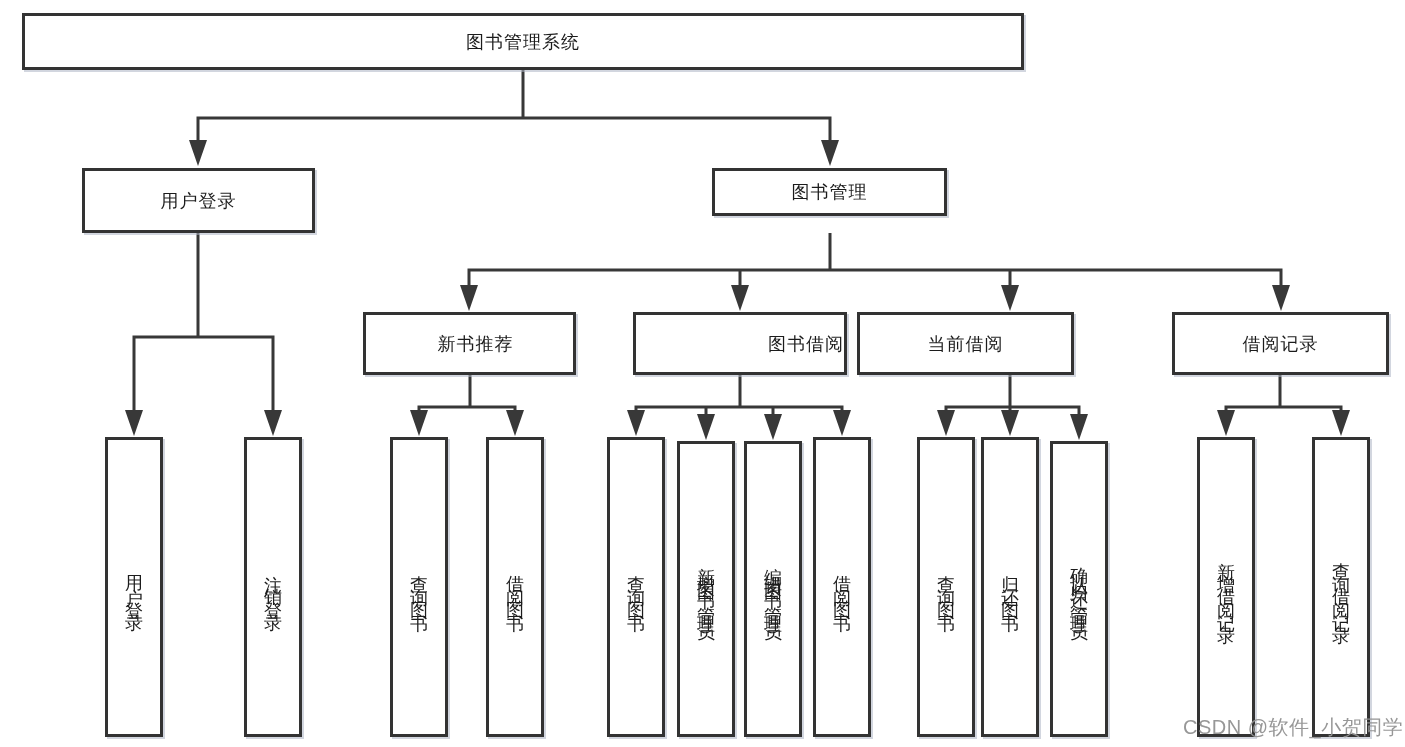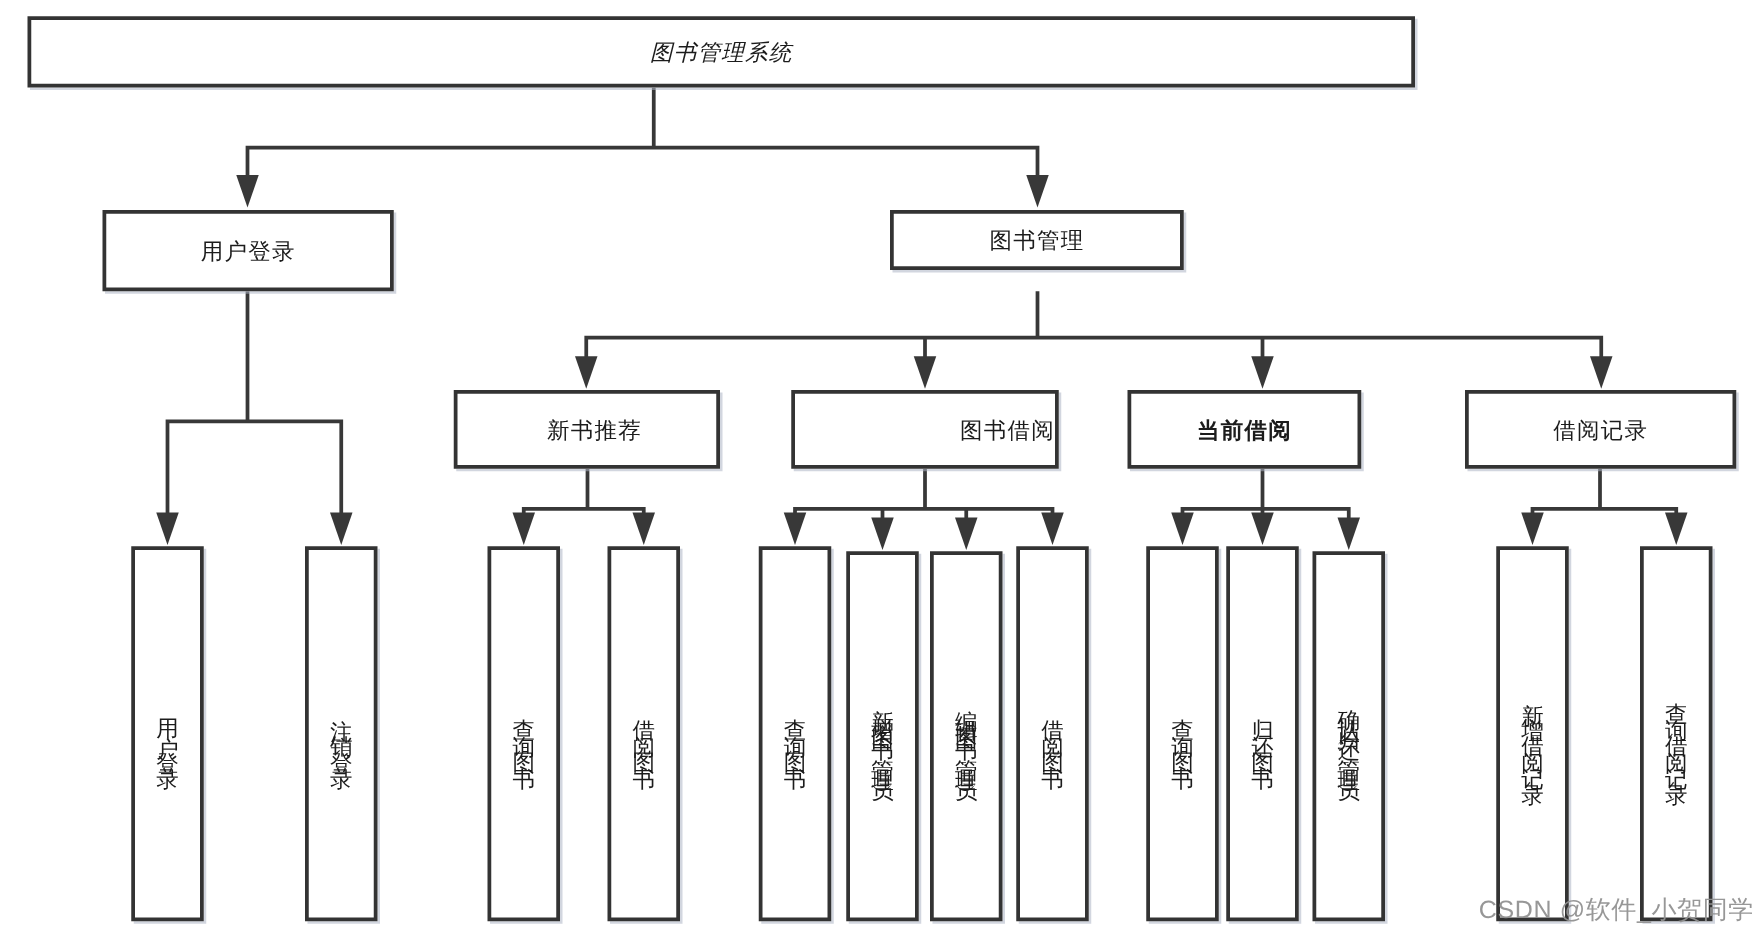--- a/index.html
+++ b/index.html
@@ -99,38 +99,38 @@
       <polygon points="764,414 782,414 773,440"></polygon>
       <polygon points="833,410 851,410 842,436"></polygon>
       <polygon points="937,410 955,410 946,436"></polygon>
       <polygon points="1001,410 1019,410 1010,436"></polygon>
       <polygon points="1070,414 1088,414 1079,440"></polygon>
       <polygon points="1217,410 1235,410 1226,436"></polygon>
       <polygon points="1332,410 1350,410 1341,436"></polygon>
     </g>
   </svg>
 
-  <div class="node h" style="left:22px; top:13px; width:1110px; height:57px;font-style:italic;">
+  <div class="node h" style="left:22px; top:13px; width:1002px; height:57px;">
     <span class="lbl">图书管理系统</span>
   </div>
 
   <div class="node h" style="left:82px; top:168px; width:233px; height:65px;">
     <span class="lbl">用户登录</span>
   </div>
   <div class="node h" style="left:712px; top:168px; width:235px; height:48px;">
     <span class="lbl">图书管理</span>
   </div>
 
   <div class="node h" style="left:363px; top:312px; width:213px; height:63px;padding-left:12px;">
     <span class="lbl">新书推荐</span>
   </div>
   <div class="node h" style="left:633px; top:312px; width:214px; height:63px;justify-content:flex-end;">
     <span class="lbl">图书借阅</span>
   </div>
-  <div class="node h" style="left:902px; top:312px; width:187px; height:63px;font-weight:bold;">
+  <div class="node h" style="left:857px; top:312px; width:217px; height:63px;">
     <span class="lbl">当前借阅</span>
   </div>
   <div class="node h" style="left:1172px; top:312px; width:217px; height:63px;">
     <span class="lbl">借阅记录</span>
   </div>
 
   <div class="node v" style="left:105px; top:437px; width:58px; height:300px;">
     <span class="lbl">用户登录</span>
   </div>
   <div class="node v" style="left:244px; top:437px; width:58px; height:300px;">

